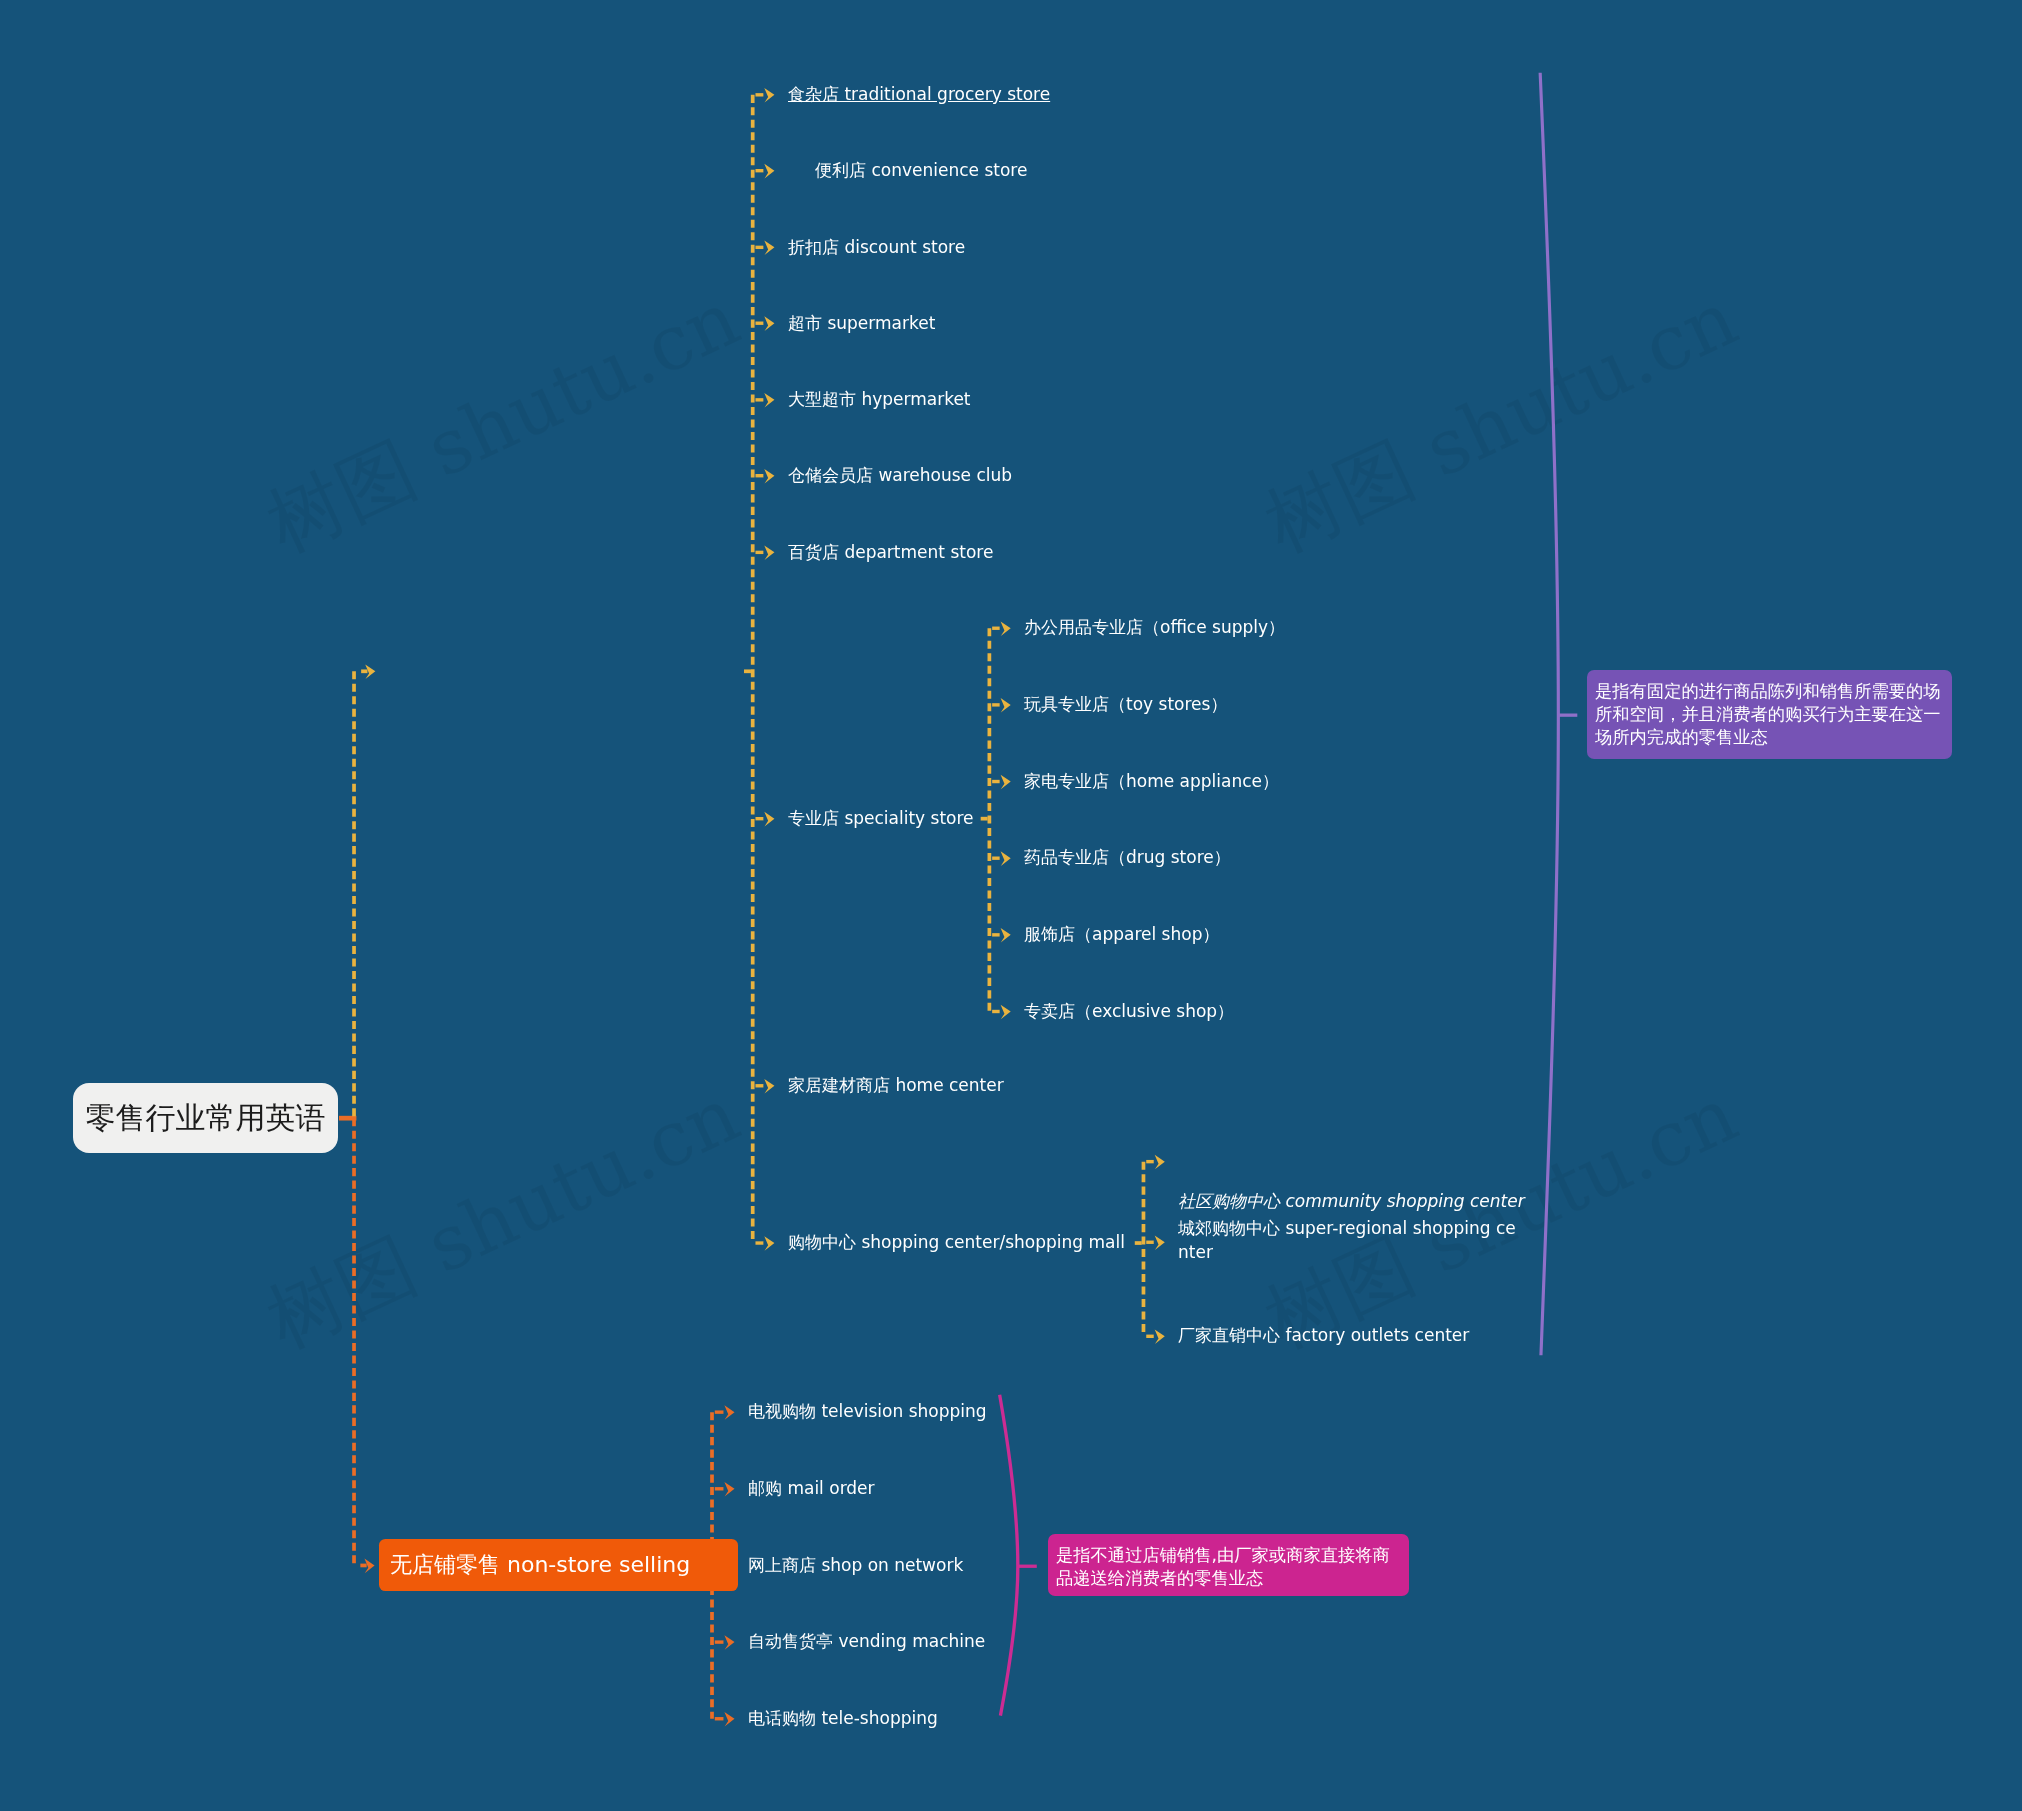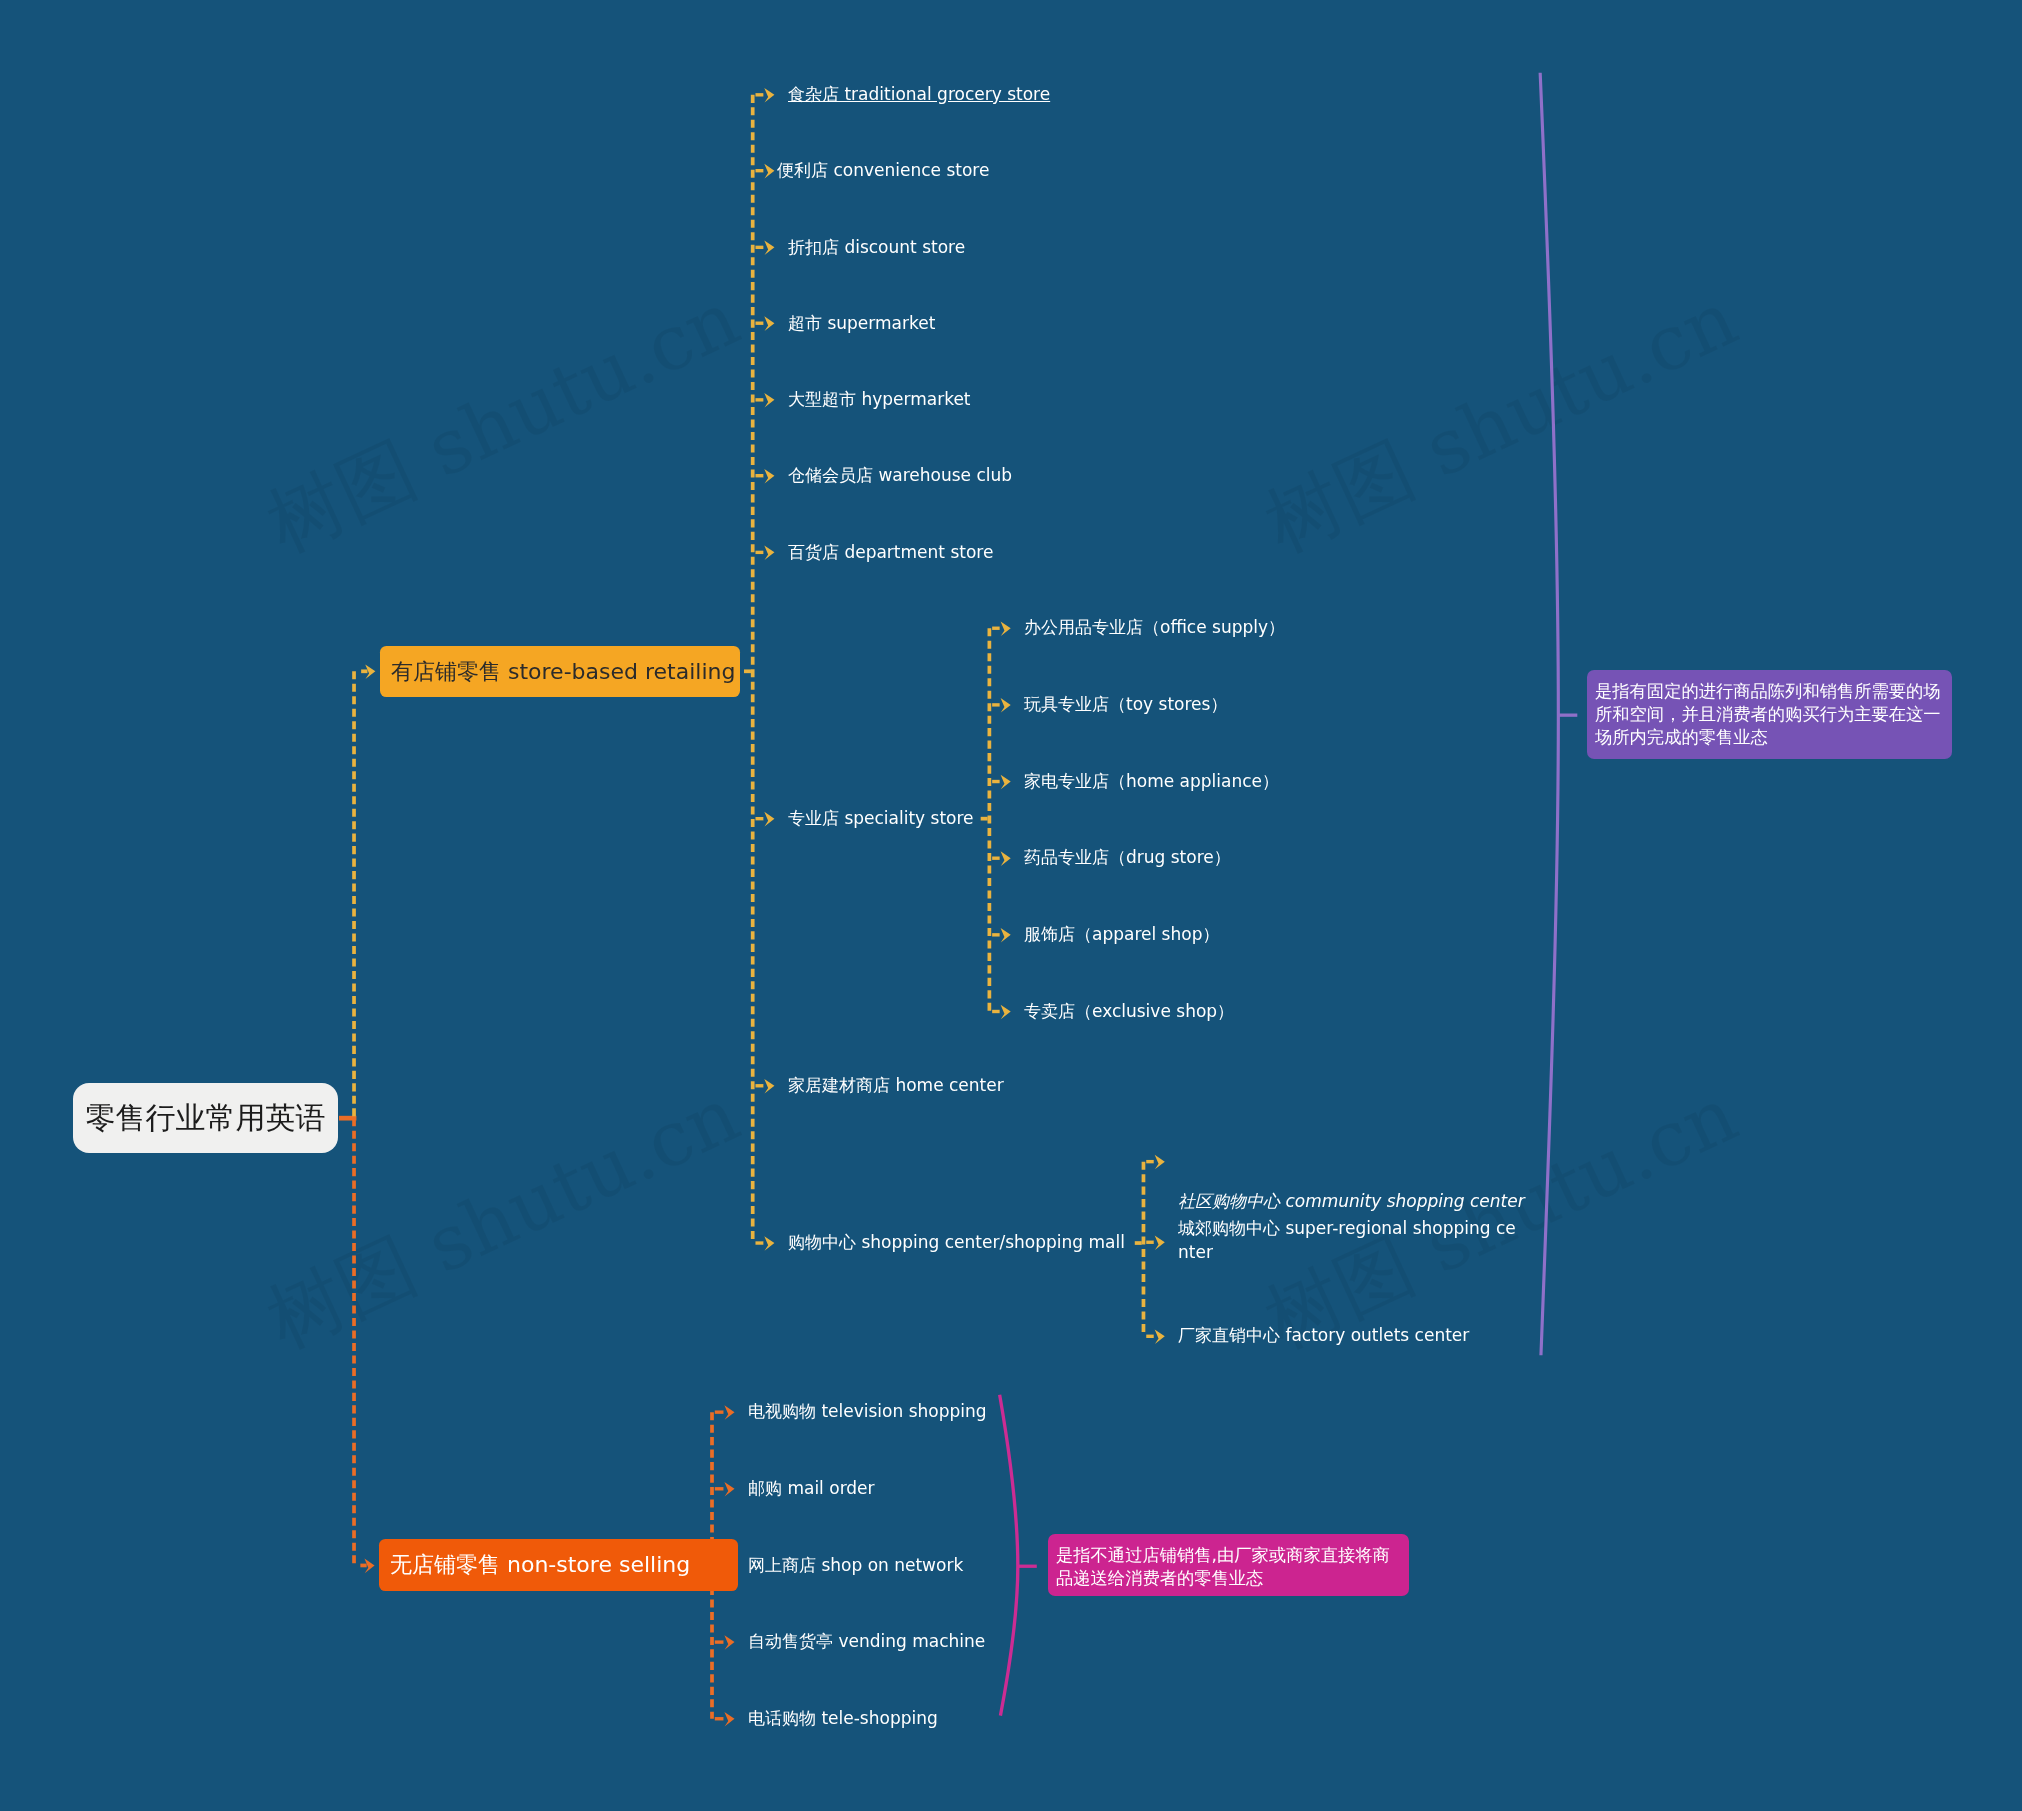--- a/index.html
+++ b/index.html
@@ -94,24 +94,23 @@
     <line x1="904.5" y1="2078" x2="915.5" y2="2078" stroke="#ea6d26" stroke-width="4.3" stroke-linecap="butt"></line>
     <path d="M916.70,2069.35 L929.50,2078.00 L916.96,2087.75 L921.56,2080.76 Z" fill="#ea6d26"></path>
     <line x1="904.5" y1="2175" x2="915.5" y2="2175" stroke="#ea6d26" stroke-width="4.3" stroke-linecap="butt"></line>
     <path d="M916.70,2166.35 L929.50,2175.00 L916.96,2184.75 L921.56,2177.76 Z" fill="#ea6d26"></path>
     <path d="M1949,92 C1963,420 1972,680 1972,905 C1972,1150 1961,1430 1950,1715" fill="none" stroke="#8f70c9" stroke-width="4"></path>
     <line x1="1972" y1="905" x2="1996" y2="905" stroke="#8f70c9" stroke-width="4.2"></line>
     <path d="M1265,1765 C1281,1857 1288,1927 1288,1982 C1288,2032 1281,2092 1266,2171" fill="none" stroke="#cc2c93" stroke-width="4.2"></path>
     <line x1="1288" y1="1982" x2="1312" y2="1982" stroke="#cc2c93" stroke-width="4.2"></line>
   </svg>
   <div class="rootbox" style="left: 73px; top: 1083px; width: 265px; height: 70px; background-color: rgb(240, 240, 239); color: rgb(28, 28, 28);">零售行业常用英语</div>
-  <div class="branchbox" style="left: 380px; top: 646px; width: 360px; height: 51px; background-color: rgb(245, 166, 35); color: rgb(43, 43, 43);">有店铺零售 store-based retailing</div>
   <div class="branchbox" style="left: 379px; top: 1539px; width: 359px; height: 52px; background-color: rgb(240, 90, 9); color: rgb(255, 255, 255);">无店铺零售 non-store selling</div>
   <div class="leaf" style="left:788px;top:82px;text-decoration:underline;">食杂店 traditional grocery store</div>
-  <div class="leaf" style="left:777px;top:158px;">便利店 convenience store</div>
+  <div class="leaf" style="left:815px;top:158px;">便利店 convenience store</div>
   <div class="leaf" style="left:788px;top:235px;">折扣店 discount store</div>
   <div class="leaf" style="left:788px;top:311px;">超市 supermarket</div>
   <div class="leaf" style="left:788px;top:387px;">大型超市 hypermarket</div>
   <div class="leaf" style="left:788px;top:463px;">仓储会员店 warehouse club</div>
   <div class="leaf" style="left:788px;top:540px;">百货店 department store</div>
   <div class="leaf" style="left:788px;top:806px;">专业店 speciality store</div>
   <div class="leaf" style="left:788px;top:1073px;">家居建材商店 home center</div>
   <div class="leaf" style="left:788px;top:1230px;">购物中心 shopping center/shopping mall</div>
   <div class="leaf" style="left:1024px;top:615px;">办公用品专业店（office supply）</div>
   <div class="leaf" style="left:1024px;top:692px;">玩具专业店（toy stores）</div>

